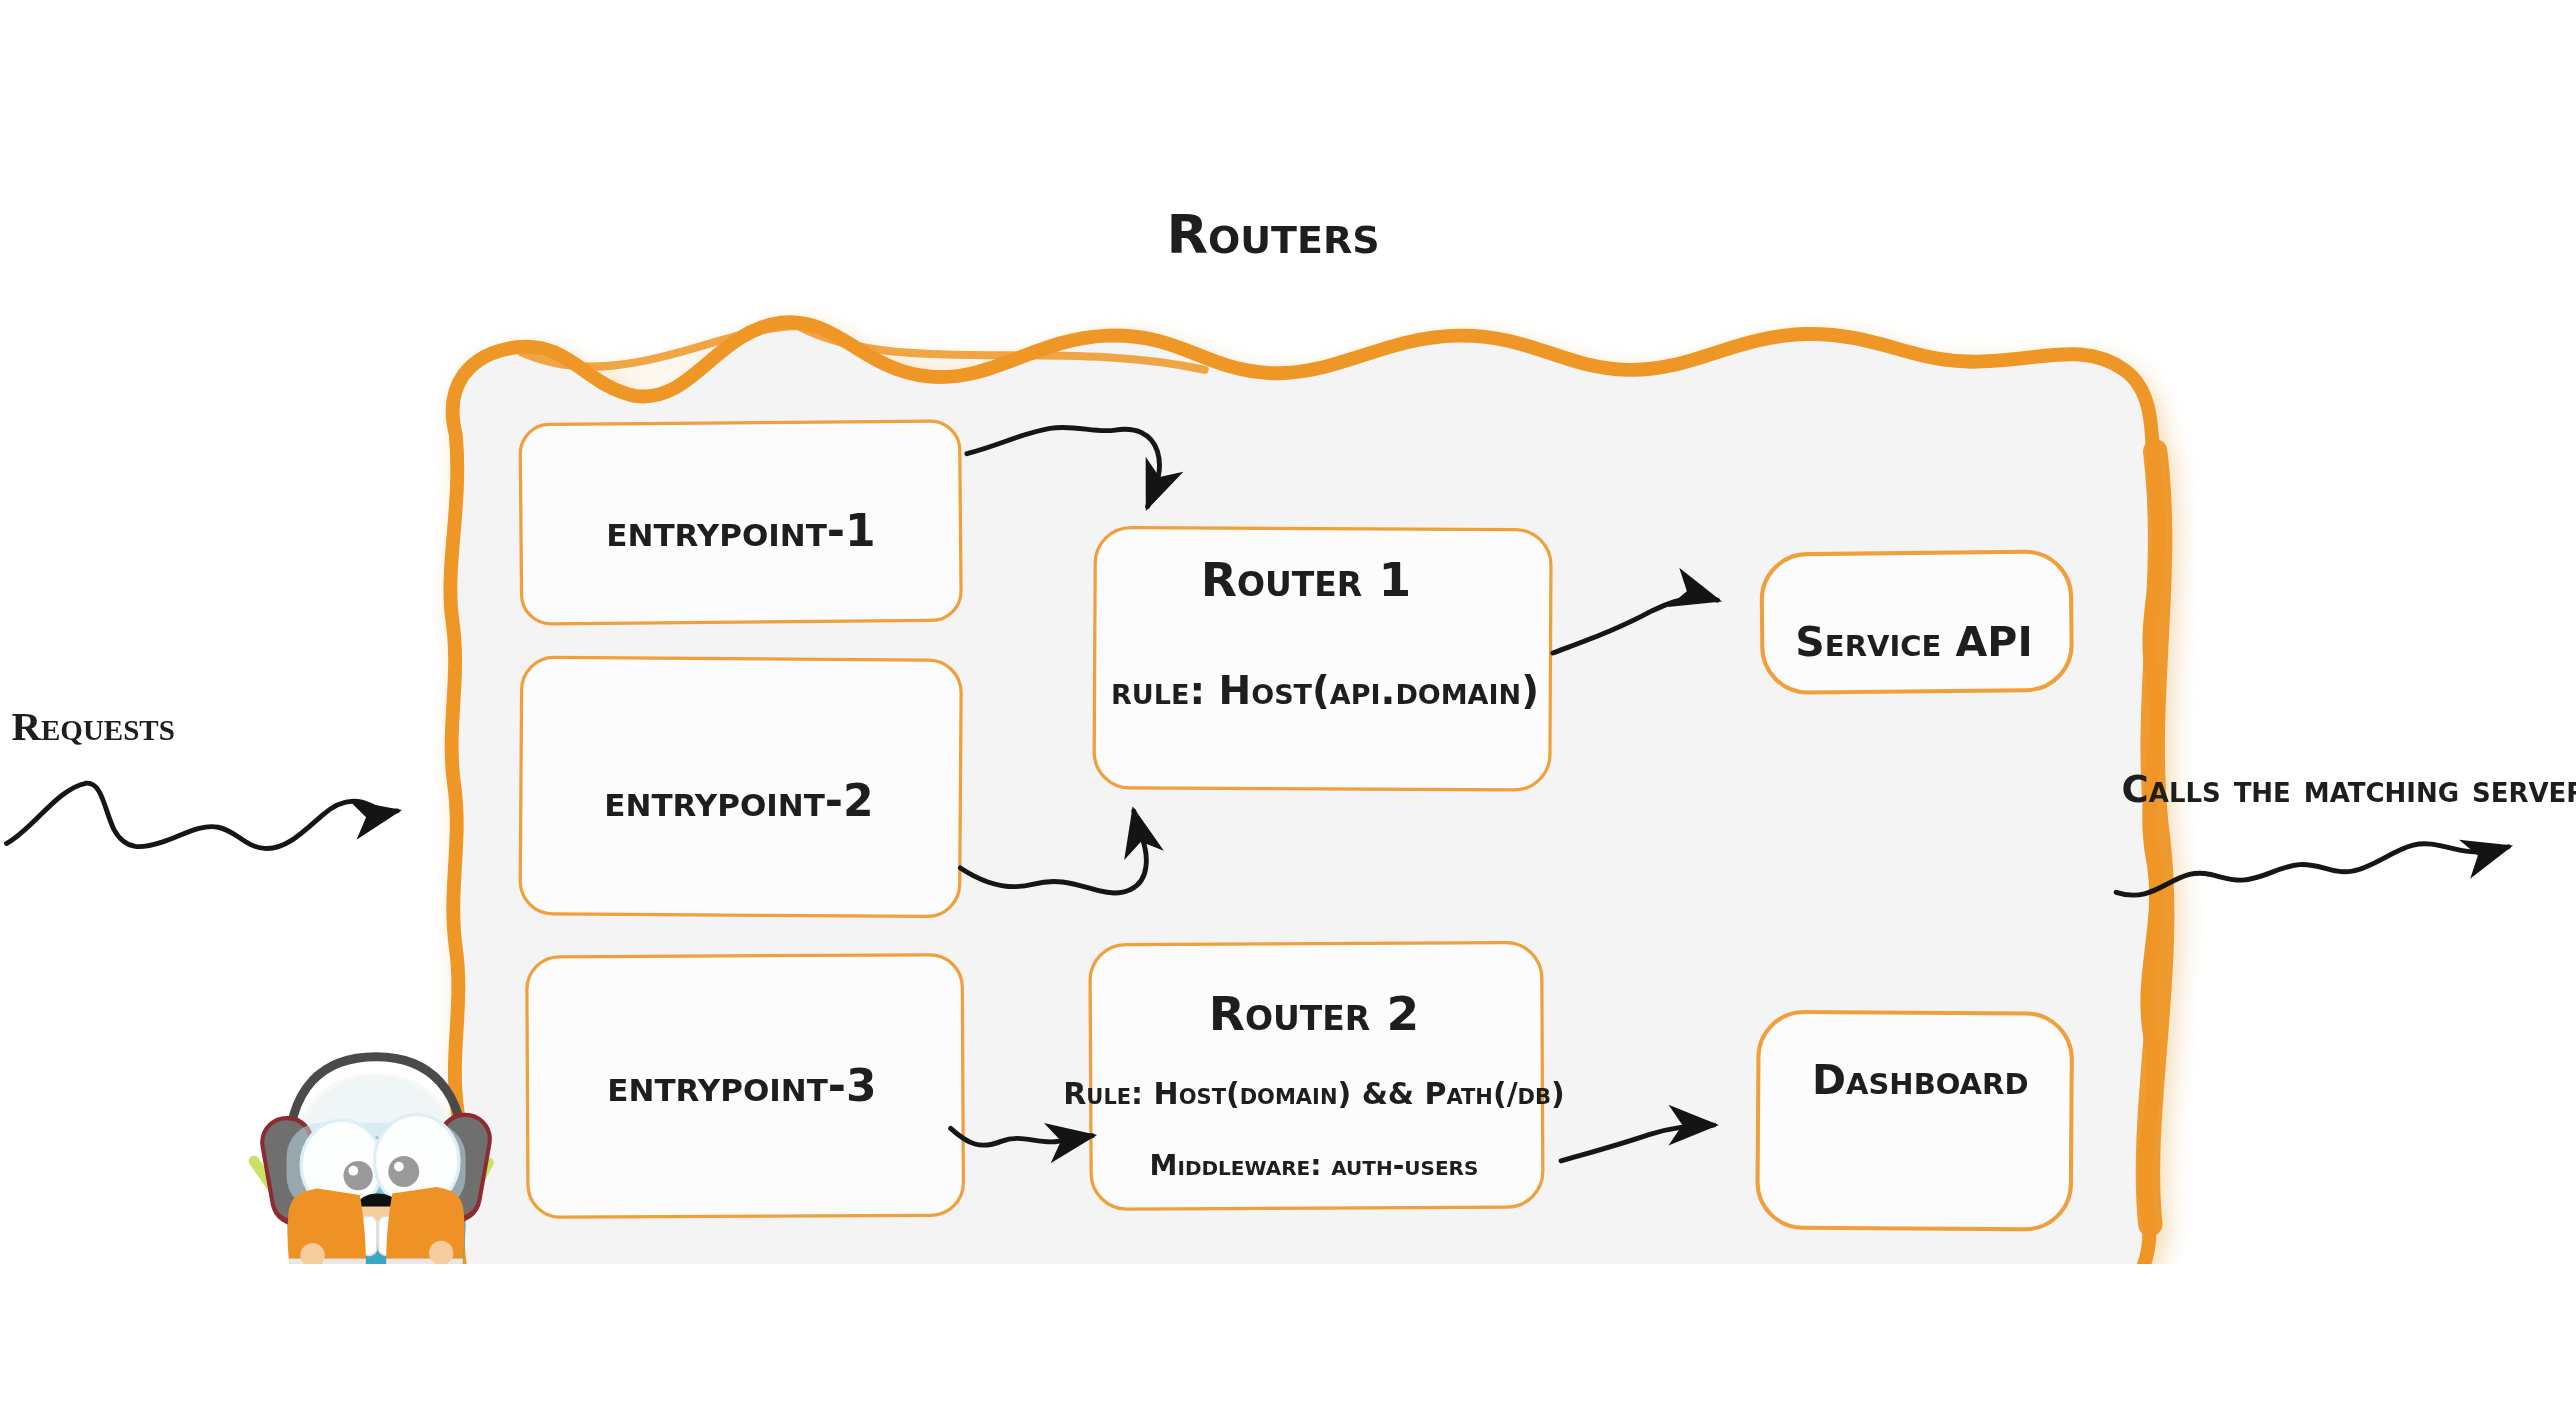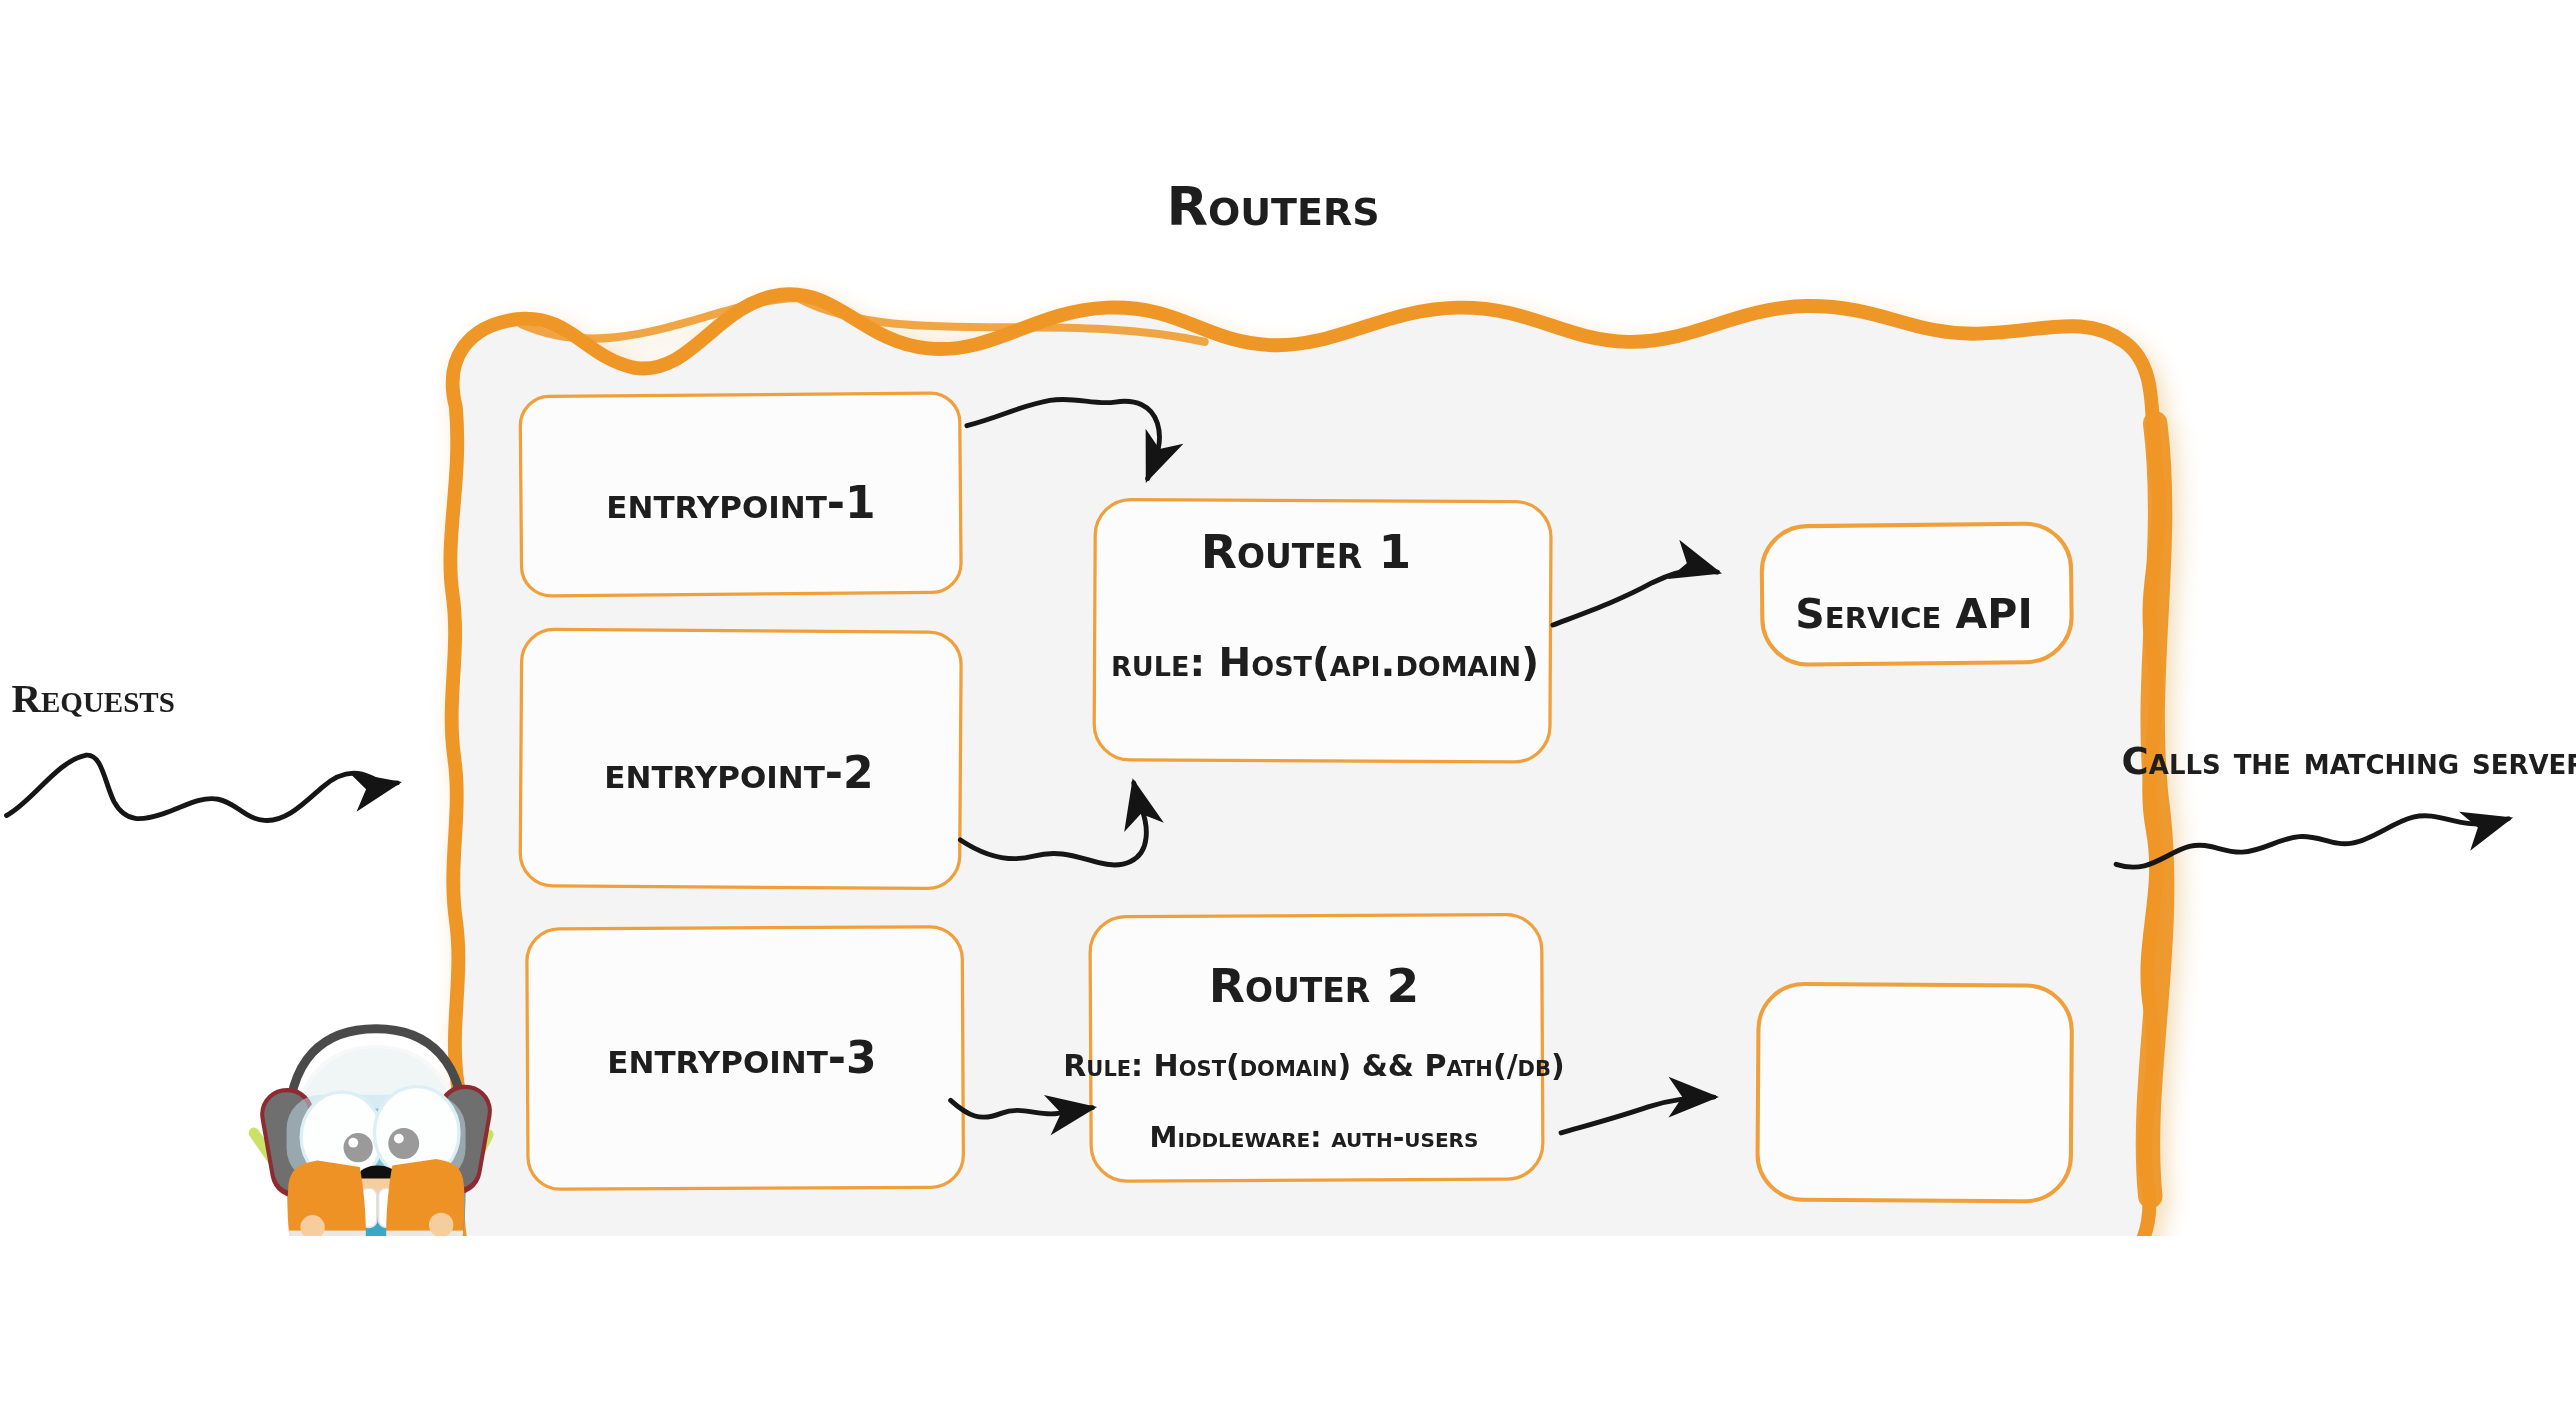--- a/index.html
+++ b/index.html
@@ -2,20 +2,21 @@
 <html style="font-size:13px"><head>
 <meta charset="utf-8">
 <style>
   html,body{margin:0;padding:0;background:#ffffff;}
   .canvas{
     position:relative;
     width:2576px;height:1236px;
     overflow:hidden;
     background:#ffffff;
     font-family:"DejaVu Sans","Liberation Sans",sans-serif;
+    margin-top:28px;
   }
   .art{position:absolute;left:0;top:0;width:2576px;height:1408px;}
   .label{
     position:absolute;
     font-family:"DejaVu Sans","Liberation Sans",sans-serif;
     font-weight:bold;
     font-variant:small-caps;
     color:#1e1e1e;
     white-space:nowrap;
     line-height:1.05;
@@ -198,20 +199,21 @@
   <div class="label center" style="left:1306px;top:552px;font-size:47px;">Router 1</div>
   <div class="label center" style="left:1325px;top:663px;font-size:39px;">rule: Host(api.domain)</div>
 
   <div class="label center" style="left:1314px;top:986px;font-size:47px;">Router 2</div>
   <div class="label center" style="left:1314px;top:1066px;font-size:30px;">Rule: Host(domain) &amp;&amp; Path(/db)</div>
   <div class="label center" style="left:1314px;top:1138px;font-size:28px;">Middleware: auth-users</div>
 
   <div class="label center" style="left:1914px;top:615px;font-size:41px;">Service API</div>
 
   <div class="svc-dash">
+    <div>Dashboard</div>
   </div>
 
   <div class="label center" style="left:2354px;top:762px;font-size:37px;">Calls the matching server</div>
 
   <div class="wordmark">
     <span>tr</span><span class="ae">æ</span><span>fik</span>
   </div>
 
 </div>
 

